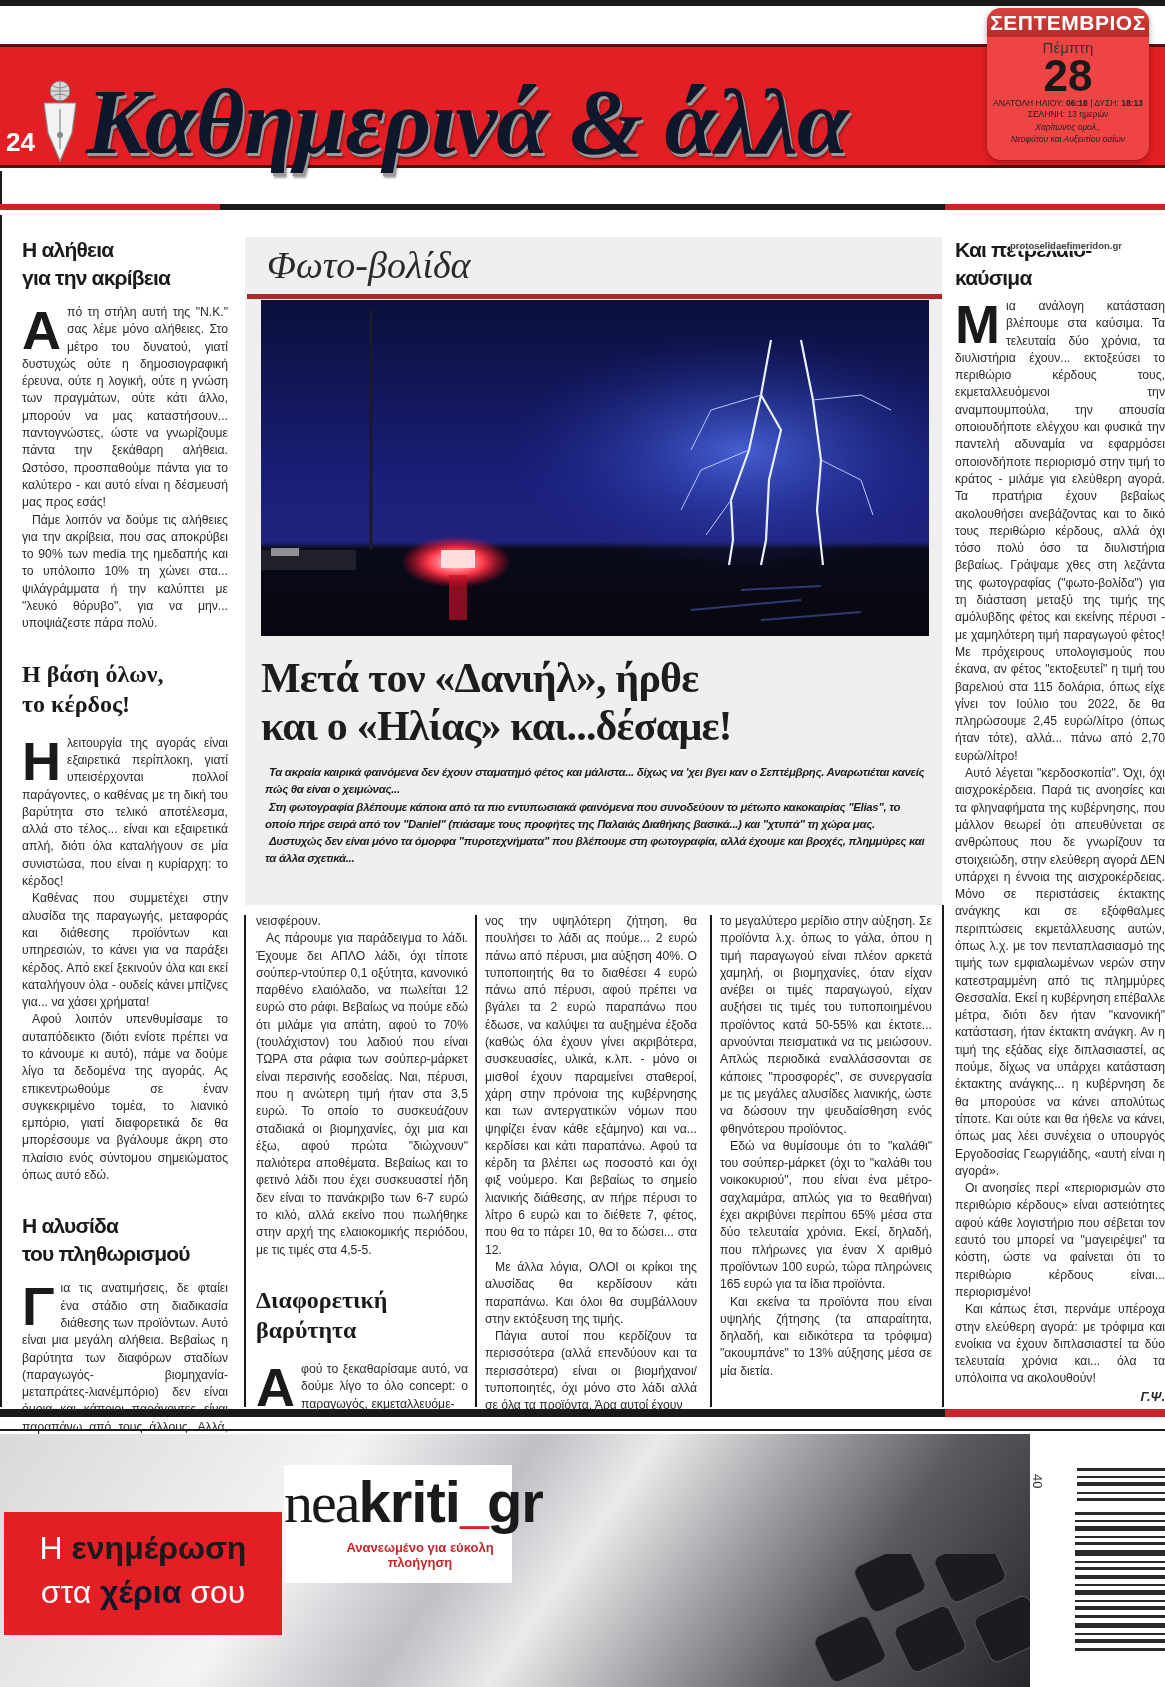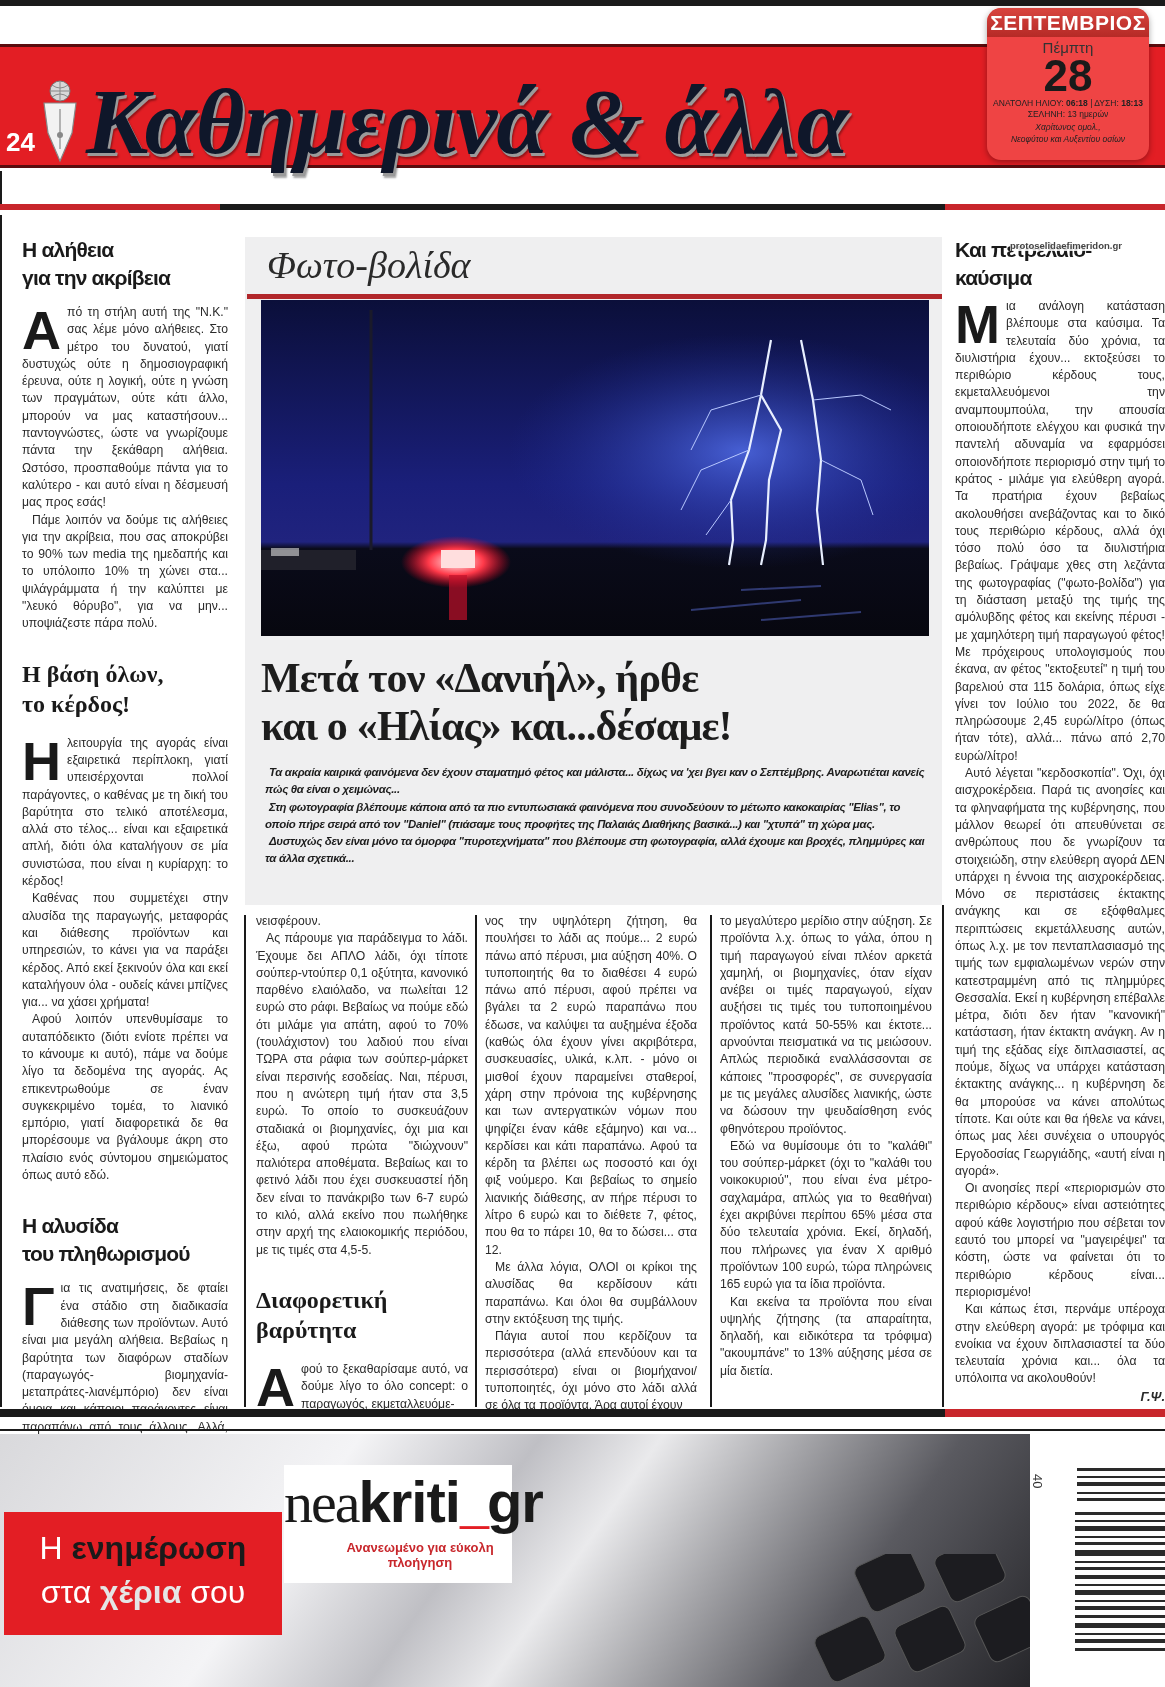--- a/index.html
+++ b/index.html
@@ -41,21 +41,21 @@
   .feature .dek { position: absolute; left: 20px; top: 527px; width: 664px; font-family: "Liberation Sans", sans-serif; font-style: italic; font-weight: bold; font-size: 11.4px; line-height: 17.3px; color: #1d1d1d; letter-spacing: -0.3px; }
   .feature .dek p { text-indent: 4px; }
 
   .bottom-rule { position: absolute; left: 0; top: 1409px; width: 1165px; height: 8px; background: #1a1a1a; }
   .bottom-rule .red { position: absolute; right: 0; top: 0; width: 220px; height: 8px; background: #c8262b; }
   .bottom-thin { position: absolute; left: 0; top: 1429px; width: 1165px; height: 2px; background: #1a1a1a; }
 
   .ad { position: absolute; left: 0; top: 1434px; width: 1030px; height: 253px; overflow: hidden; background: linear-gradient(125deg,#d9d9dc 0%,#f4f4f6 30%,#bfbfc4 45%,#eaeaec 55%,#5a5a60 80%,#26262a 100%); }
   .ad .redbox { position: absolute; left: 4px; top: 78px; width: 278px; height: 123px; background: #e31e24; color: #fff; text-align: center; font-size: 32px; line-height: 44px; padding-top: 14px; }
   .ad .redbox b { color: #1a1a1a; font-weight: bold; }
-  .ad .redbox .line2 b { color: #e5e5e5; }
+  .ad .redbox .line2 b { color: #0f172a; }
   .ad .logobox { position: absolute; left: 284px; top: 31px; width: 228px; height: 118px; background: #fff; text-align: center; }
   .ad .logo { font-family: "Liberation Serif", serif; font-size: 58px; line-height: 74px; color: #1a1a1a; letter-spacing: -2px; }
   .ad .logo b { font-family: "Liberation Sans", sans-serif; font-weight: bold; letter-spacing: -1px; }
   .ad .logo .us { color: #e31e24; }
   .ad .tag { font-size: 13px; color: #c8262b; font-weight: bold; margin-left: 44px; }
   .ad .keys { position: absolute; left: 760px; top: 120px; width: 280px; height: 140px; }
 
   .barcode { position: absolute; left: 1035px; top: 1450px; width: 130px; height: 237px; background: #fff; }
   .barcode .bars { position: absolute; left: 40px; top: 18px; width: 110px; height: 200px; }
   .barcode .issue { position: absolute; left: 10px; top: 24px; font-size: 13px; color: #333; transform: rotate(90deg); transform-origin: 0 0; }

